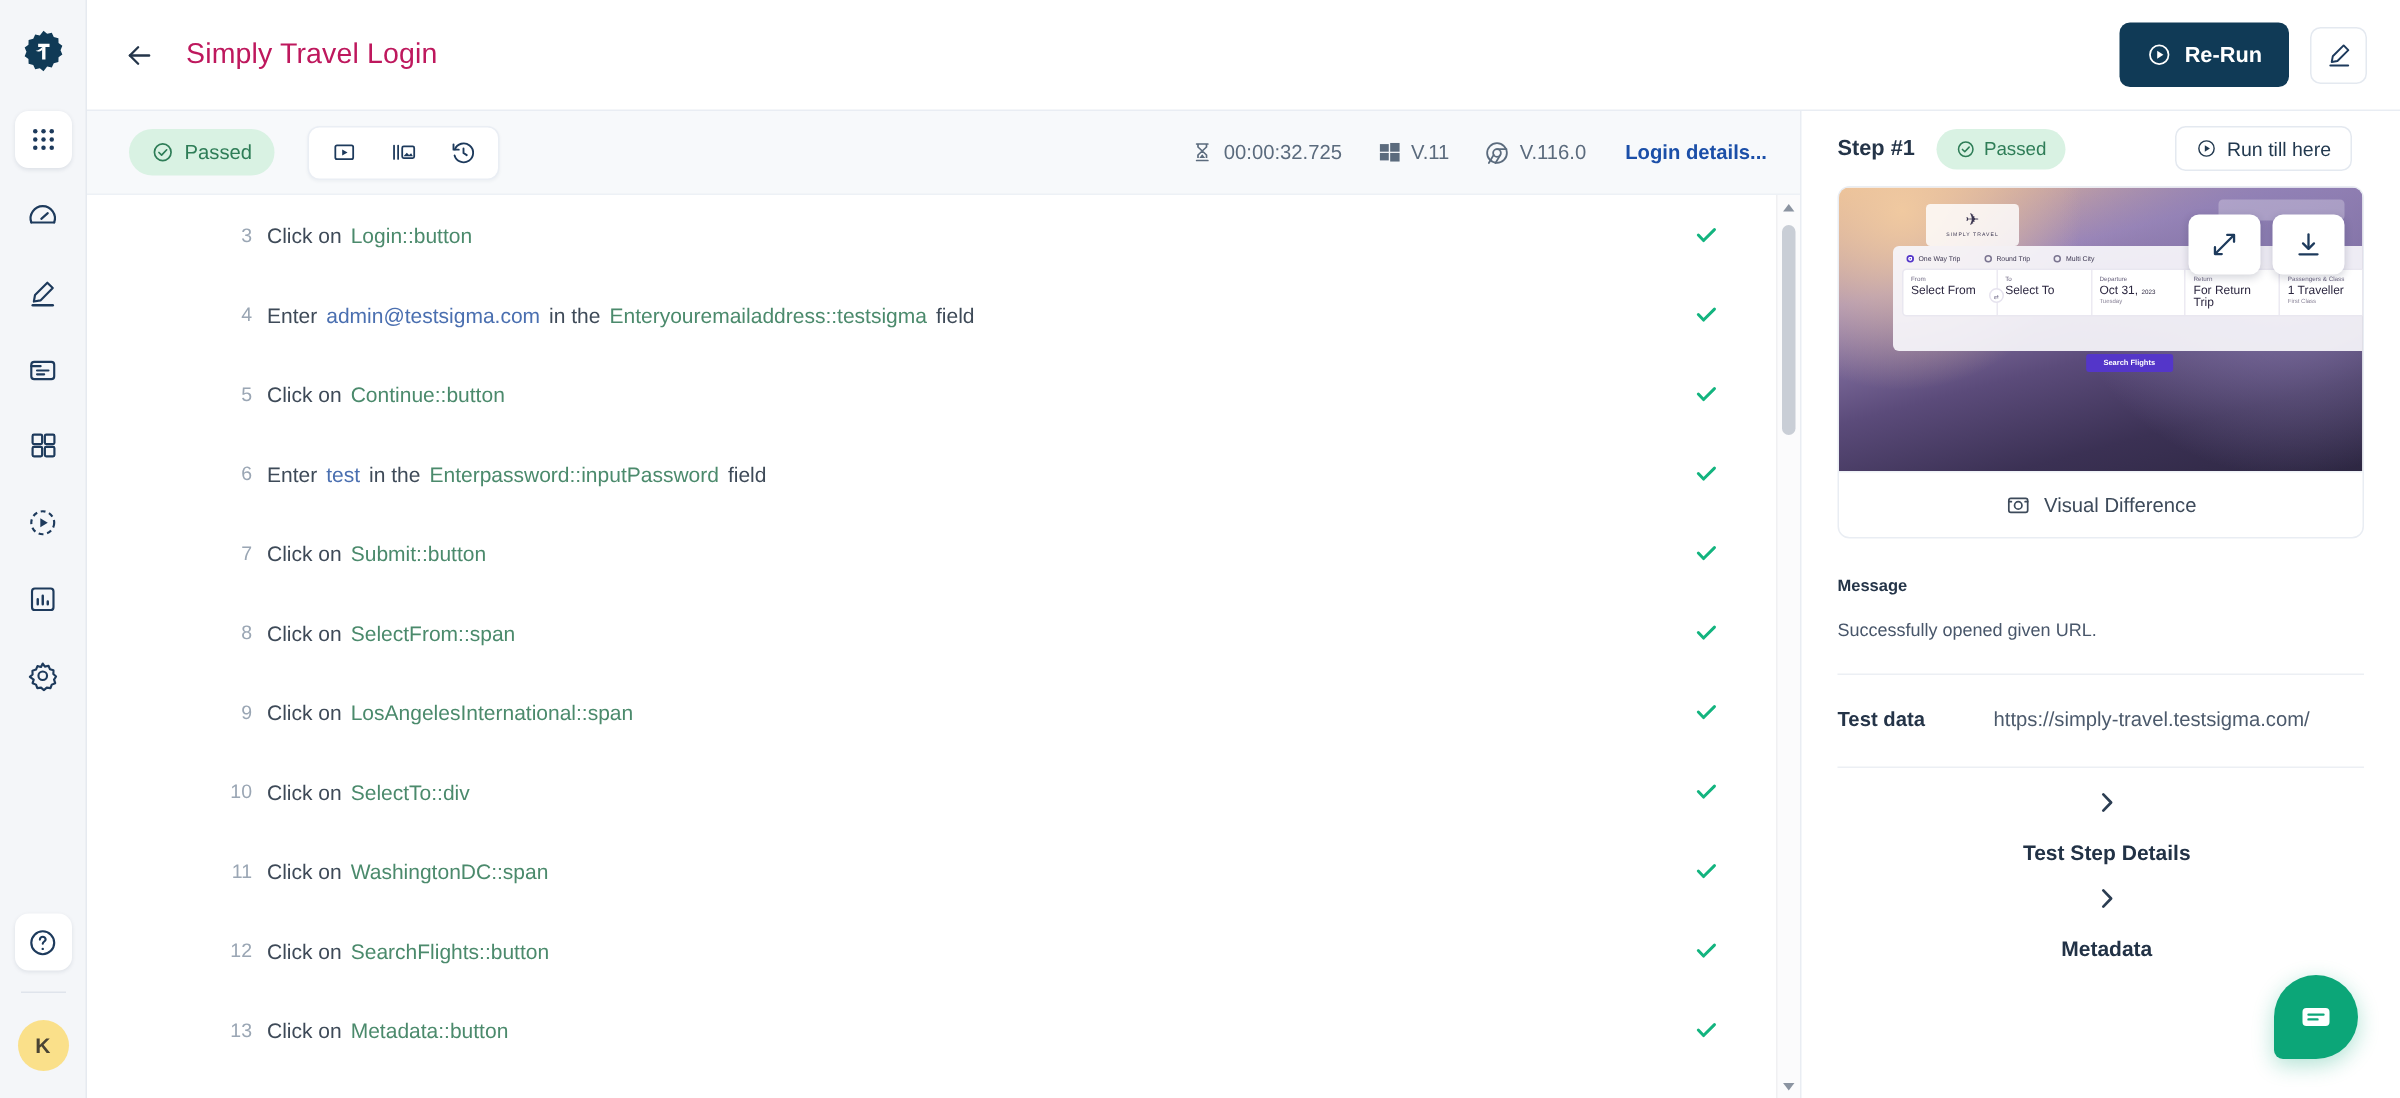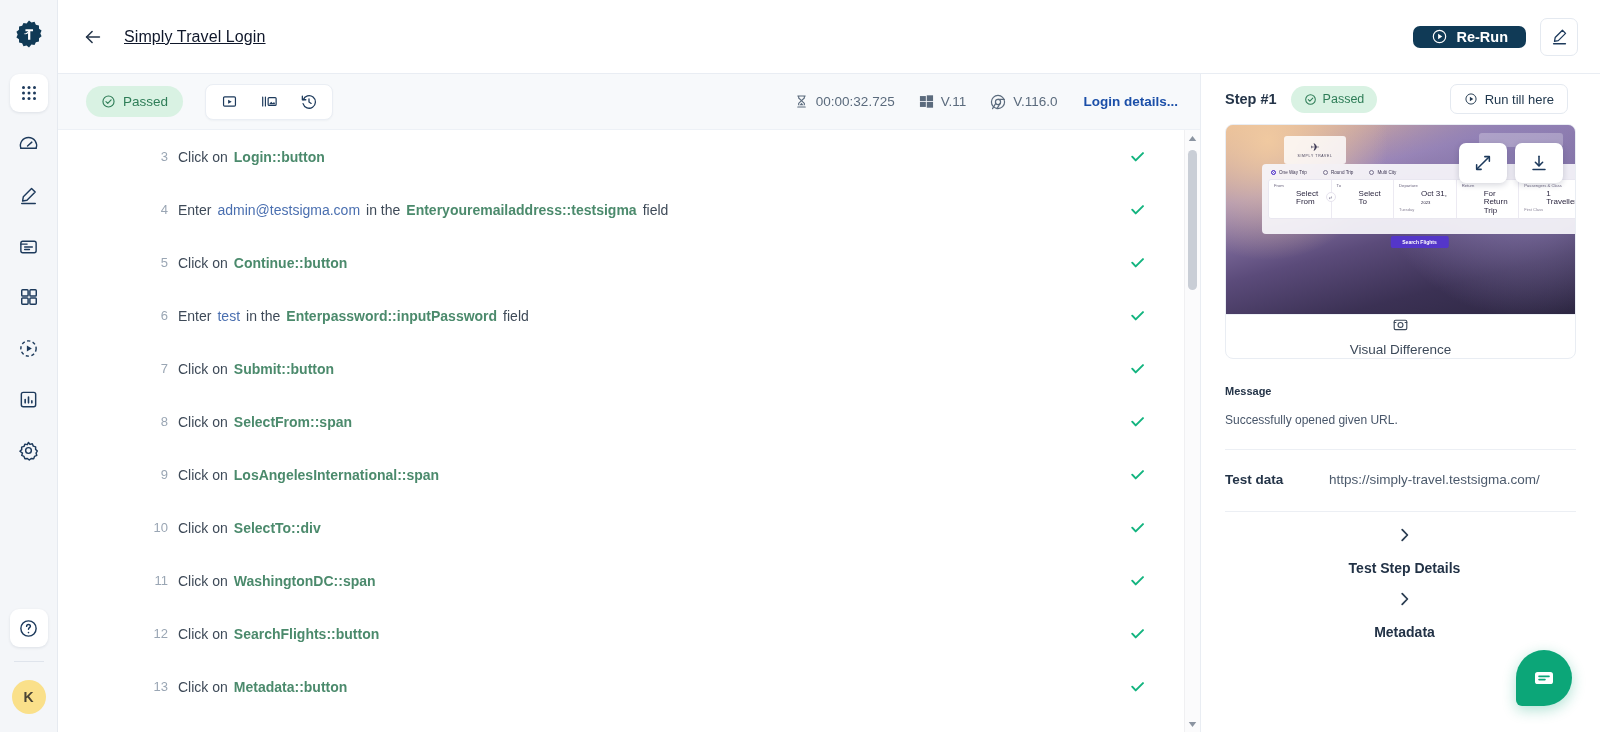--- a/index.html
+++ b/index.html
@@ -49,27 +49,27 @@
     border-bottom: 1px solid #e9edf3;
     display: flex; align-items: center;
     padding: 0 22px 0 18px;
   }
   .back-btn {
     width: 34px; height: 34px; display:flex; align-items:center; justify-content:center;
     color: #24354a; cursor: pointer; border-radius: 6px;
   }
   .page-title {
     margin-left: 14px;
-    font-size: 16px; color: #0f172a; font-weight: 400; letter-spacing: .1px; text-decoration: underline;
+    font-size: 19px; color: #be185d; font-weight: 400; letter-spacing: .1px;
   }
   .topbar-spacer { flex: 1 1 auto; }
   .rerun-btn {
     display: inline-flex; align-items: center; gap: 8px;
     background: #103a56; color: #ffffff;
-    height: 22px; padding: 0 18px; border-radius: 7px;
+    height: 43px; padding: 0 18px; border-radius: 7px;
     font-size: 14.5px; font-weight: 600; cursor: pointer; border: none;
   }
   .edit-btn {
     width: 38px; height: 38px; margin-left: 14px;
     background: #fff; border: 1px solid #e4e9f0; border-radius: 7px;
     display:flex; align-items:center; justify-content:center;
     color: #1d3a5c; cursor: pointer;
   }
 
   
@@ -121,21 +121,21 @@
     height: 53px; display: flex; align-items: center;
     padding: 0 40px 0 86px; position: relative;
     font-size: 14px; color: #3e4a58;
   }
   .step-num {
     position: absolute; left: 88px; width: 22px; text-align: right;
     color: #9aa6b4; font-size: 13px;
   }
   .step-text { margin-left: 34px; white-space: nowrap; }
   .step-text .kw { color: #3e4a58; }
-  .step-text .elem { color: #4b8a6c; margin: 0 6px; font-weight: bold; }
+  .step-text .elem { color: #4b8a6c; margin: 0 6px; }
   .step-text .val { color: #4a6fb0; margin: 0 6px; }
   .step-check {
     position:absolute; right: 38px; color:#13b47f; display:flex; align-items:center;
   }
 
   
   .scrollbar {
     position: absolute; right: 0px; top: 0; bottom: 0; width: 16px;
     background: #fbfbfc; border-left: 1px solid #f0f0f2;
     display: flex; flex-direction: column; align-items: center;
@@ -202,21 +202,21 @@
     padding: 5px 6px;
   }
   .trip-types { display:flex; gap: 16px; align-items:center; padding: 1px 2px 4px 3px; }
   .tt { display:flex; align-items:center; gap: 3px; font-size: 4.6px; color:#3b3550; }
   .radio { width:5px; height:5px; border-radius:50%; border:1px solid #7a7490; }
   .radio.on { border-color:#5436c9; background:#5436c9; box-shadow: inset 0 0 0 1px #fff; }
   .fields { display:flex; background:#fff; border-radius:3px; border:1px solid #e9e7f0; }
   .fld { flex: 1 1 0; padding: 3px 5px; border-right: 1px solid #eceaf2; position: relative; }
   .fld:last-child { border-right: none; }
   .fld-lbl { font-size: 4.2px; color:#6c6681; margin-bottom: 2px; }
-  .fld-val { font-size: 8px; color:#2c2740; line-height: 1.05; margin-left: 22px; }
+  .fld-val { font-size: 8px; color:#2c2740; line-height: 1.05; }
   .fld-sub { font-size: 4px; color:#8b8599; }
   .swap {
     position:absolute; right:-5px; top: 12px; width: 10px; height: 10px;
     border-radius:50%; background:#fff; border:1px solid #e6e3ee;
     font-size: 4px; color:#7a7490; display:flex; align-items:center; justify-content:center; z-index:2;
   }
   .search-flights {
     position:absolute; left: 50%; transform: translateX(-50%); top: 106px;
     background:#5436c9; color:#fff; font-size: 5px; font-weight:600;
     padding: 3px 12px; border-radius: 2px;
@@ -230,21 +230,21 @@
   }
   .shot-btn.expand { right: 68px; }
   .shot-btn.download { right: 12px; }
   .ghost-pill {
     position:absolute; right: 12px; top: 8px; width: 84px; height: 14px;
     background: rgba(255,255,255,.26); border-radius: 3px;
   }
   .shot-foot {
     height: 44px; border-top: 1px solid #edf1f6;
     display:flex; align-items:center; justify-content:center; gap: 9px;
-    font-size: 13.5px; color: #3d4a5a; cursor: pointer; flex-direction: column;
+    font-size: 13.5px; color: #3d4a5a; cursor: pointer;
   }
 
   .sec-title { margin-top: 26px; font-size: 11px; font-weight: 700; color:#243448; }
   .sec-text { margin-top: 16px; font-size: 12px; color: #48566a; }
   .hr { height: 1px; background: #eceff4; margin: 22px 0 0; }
   .kv { display:flex; align-items:center; margin-top: 22px; }
   .kv-key { width: 104px; font-size: 13.5px; font-weight: 700; color:#243448; }
   .kv-val { font-size: 13.5px; color: #4c5a6c; white-space: nowrap; }
   .hr2 { height: 1px; background: #eceff4; margin: 24px 0 0; }
   .accordion { display:flex; align-items:center; gap: 18px; padding: 16px 0 0 8px; cursor:pointer;flex-direction:column; }

